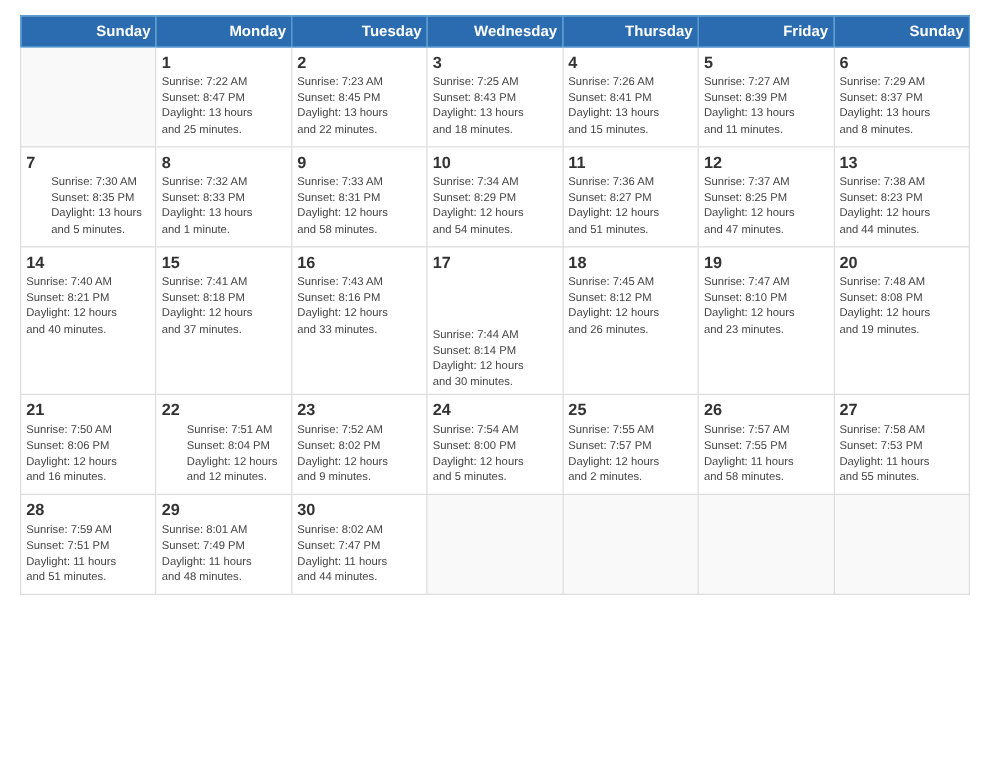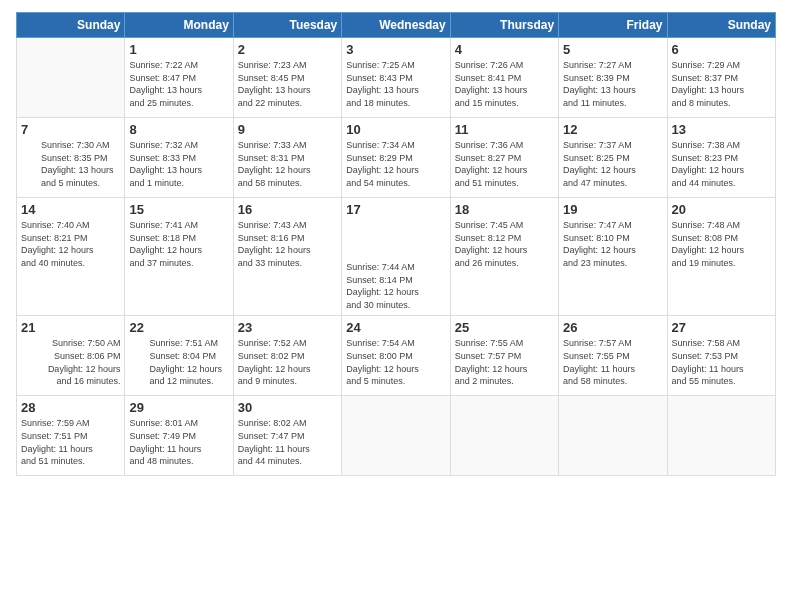--- a/index.html
+++ b/index.html
@@ -242,21 +242,21 @@
             <span class="day-number">20</span>
             <div class="day-info" style="white-space: pre-line;">Sunrise: 7:48 AM
 Sunset: 8:08 PM
 Daylight: 12 hours
 and 19 minutes.</div>
           </td>
         </tr>
         <tr>
           <td>
             <span class="day-number">21</span>
-            <div class="day-info" style="white-space: pre-line; text-align: right;">Sunrise: 7:50 AM
+            <div class="day-info" style="white-space: pre-line;">Sunrise: 7:50 AM
 Sunset: 8:06 PM
 Daylight: 12 hours
 and 16 minutes.</div>
           </td>
           <td>
             <span class="day-number">22</span>
             <div class="day-info" style="white-space: pre-line; margin-left: 20px;">Sunrise: 7:51 AM
 Sunset: 8:04 PM
 Daylight: 12 hours
 and 12 minutes.</div>

